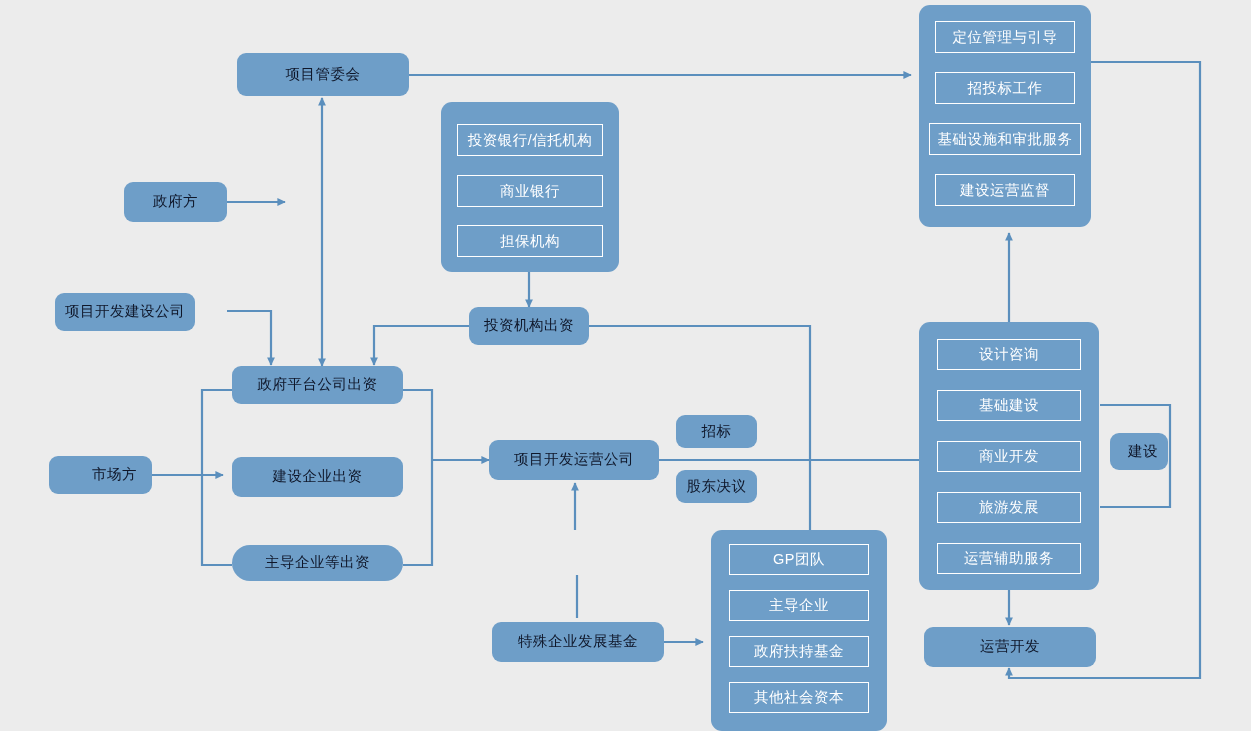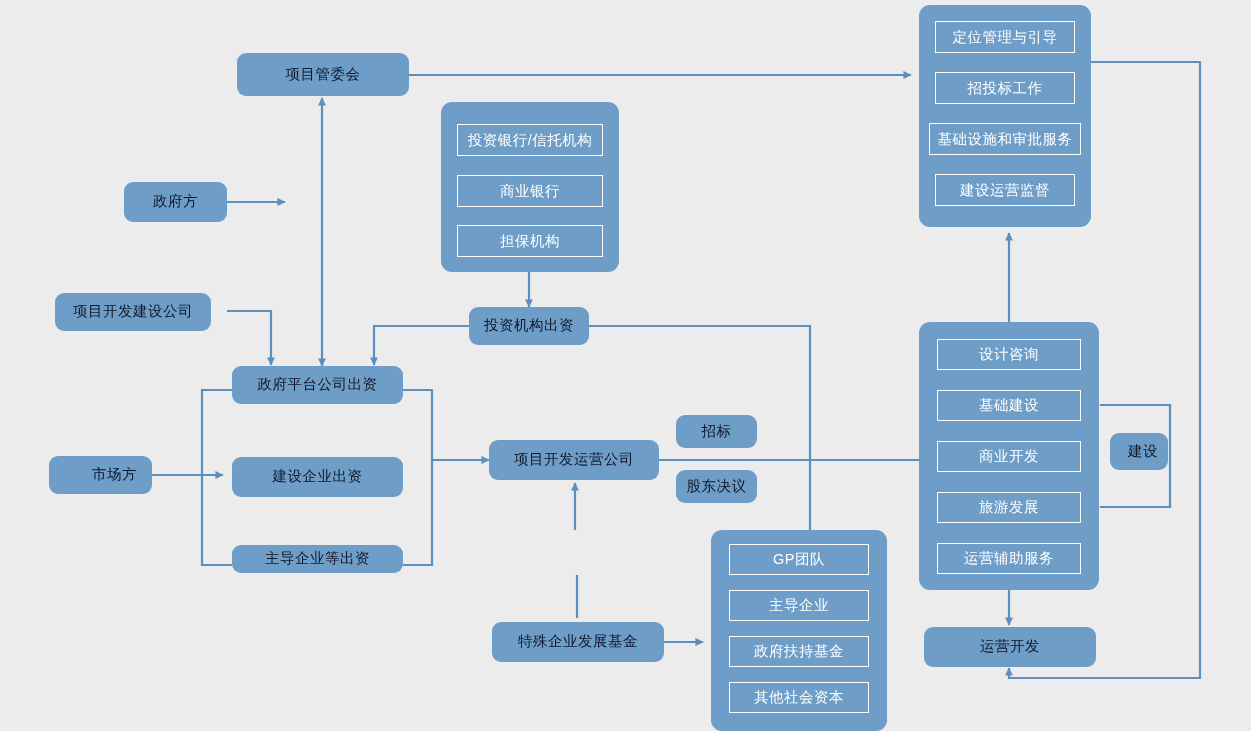--- a/index.html
+++ b/index.html
@@ -105,21 +105,21 @@
   </svg>
 
   <div class="node" style="left:237px;top:53px;width:172px;height:43px;">
     <span>项目管委会</span>
   </div>
 
   <div class="node" style="left:124px;top:182px;width:103px;height:40px;">
     <span>政府方</span>
   </div>
 
-  <div class="node" style="left:55px;top:293px;width:156px;height:38px;text-align:right;">
+  <div class="node" style="left:55px;top:293px;width:140px;height:38px;text-align:right;">
     <span>项目开发建设公司</span>
   </div>
 
   <div class="node" style="left:49px;top:456px;width:103px;height:38px;padding-left:28px;">
     <span>市场方</span>
   </div>
 
   <div class="panel" style="left:441px;top:102px;width:178px;height:170px;">
     <div class="chip" style="left:16px;top:22px;width:146px;height:32px;">
       <span>投资银行/信托机构</span>
@@ -152,21 +152,21 @@
   </div>
 
   <div class="node" style="left:232px;top:366px;width:171px;height:38px;">
     <span>政府平台公司出资</span>
   </div>
 
   <div class="node" style="left:232px;top:457px;width:171px;height:40px;">
     <span>建设企业出资</span>
   </div>
 
-  <div class="node" style="left:232px;top:545px;width:171px;height:28px;">
+  <div class="node" style="left:232px;top:545px;width:171px;height:36px;border-radius:19px;">
     <span>主导企业等出资</span>
   </div>
 
   <div class="node" style="left:489px;top:440px;width:170px;height:40px;">
     <span>项目开发运营公司</span>
   </div>
 
   <div class="node" style="left:676px;top:415px;width:81px;height:33px;">
     <span>招标</span>
   </div>

